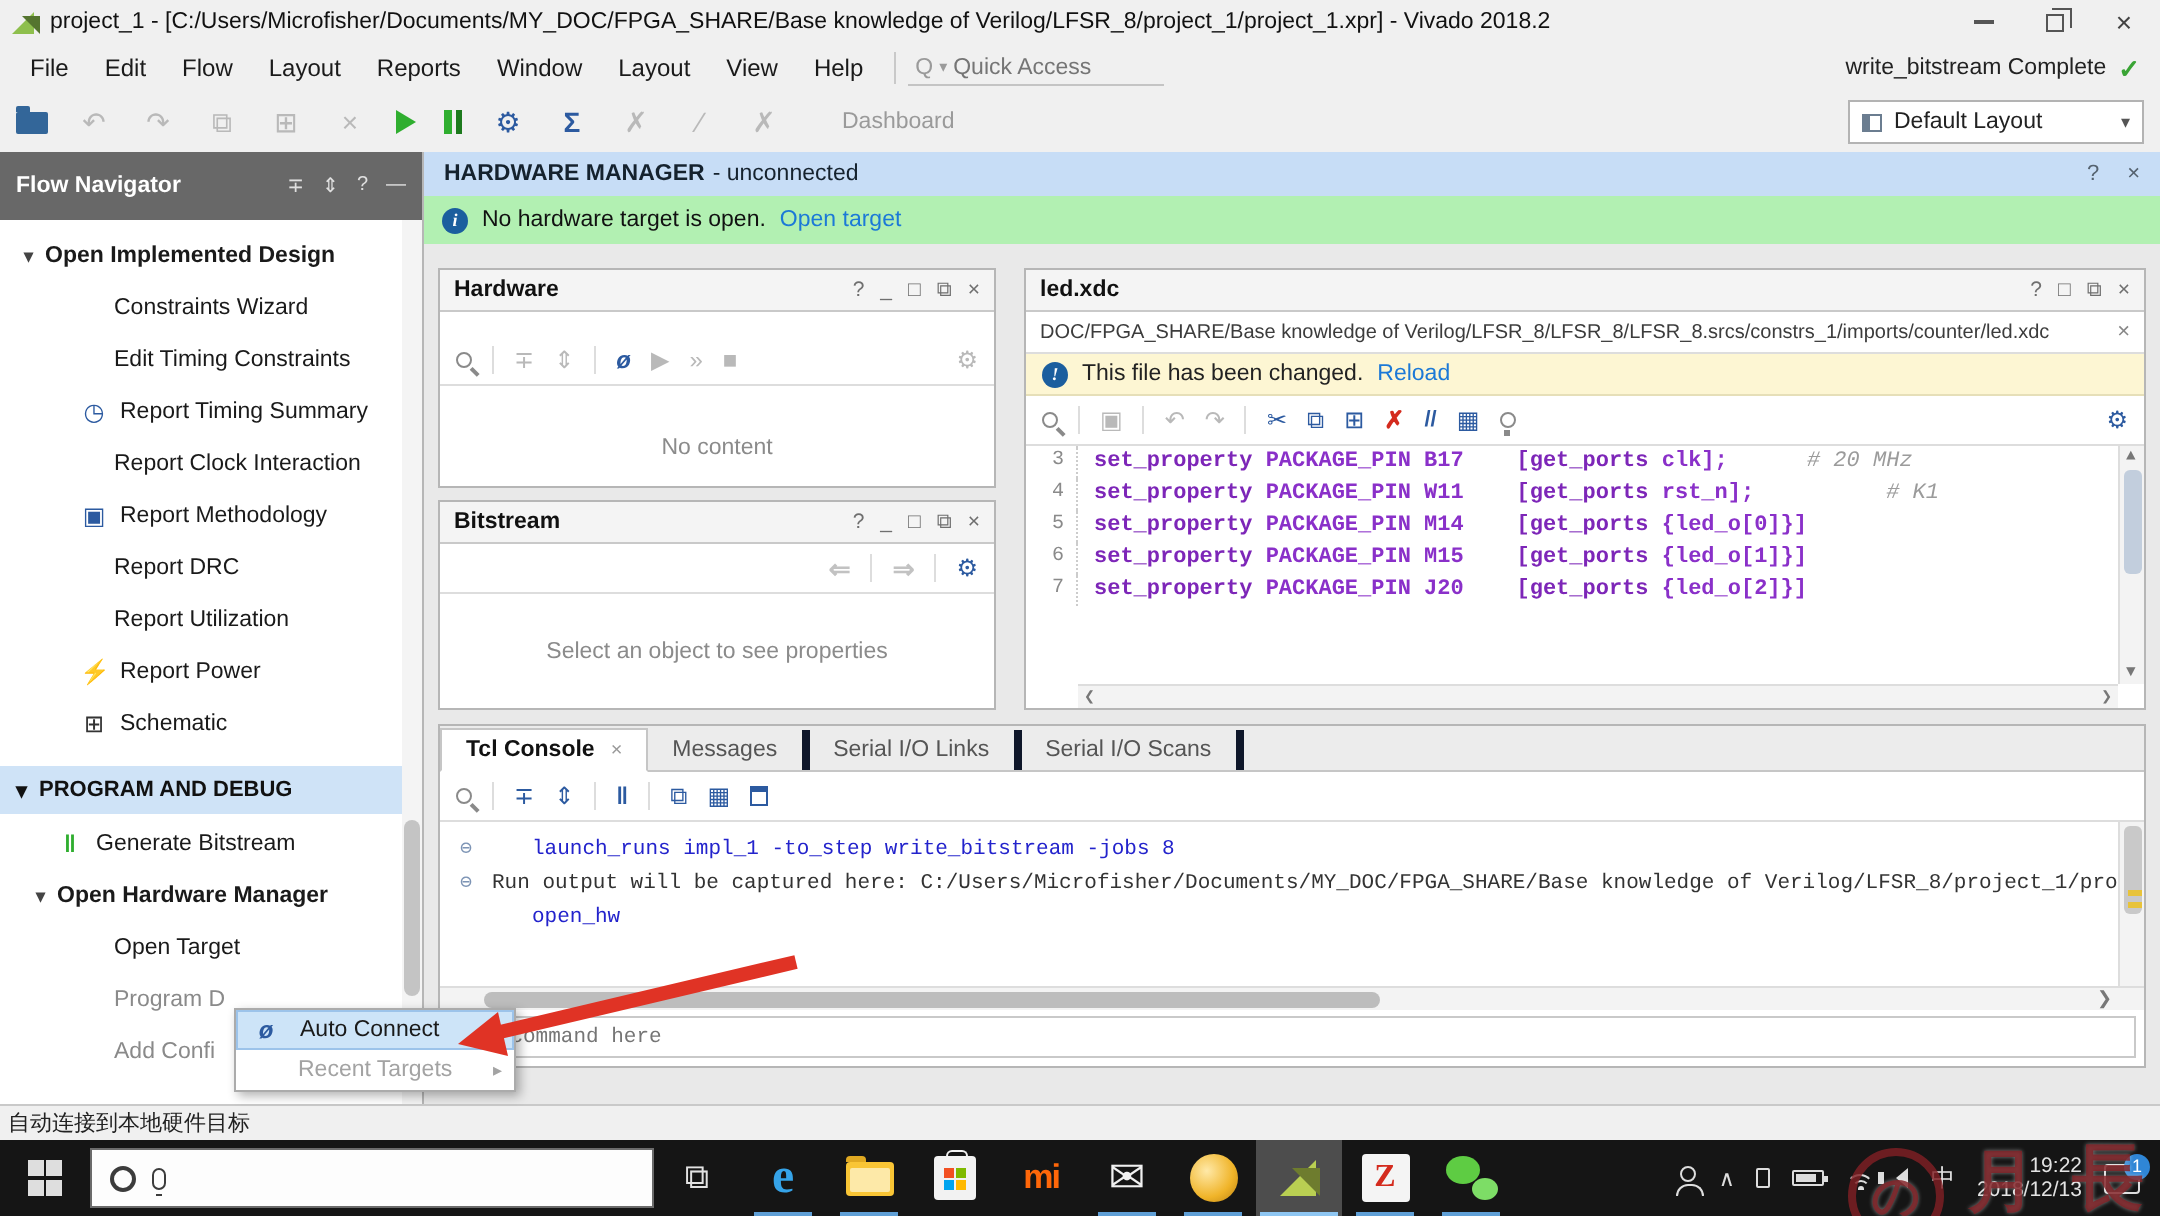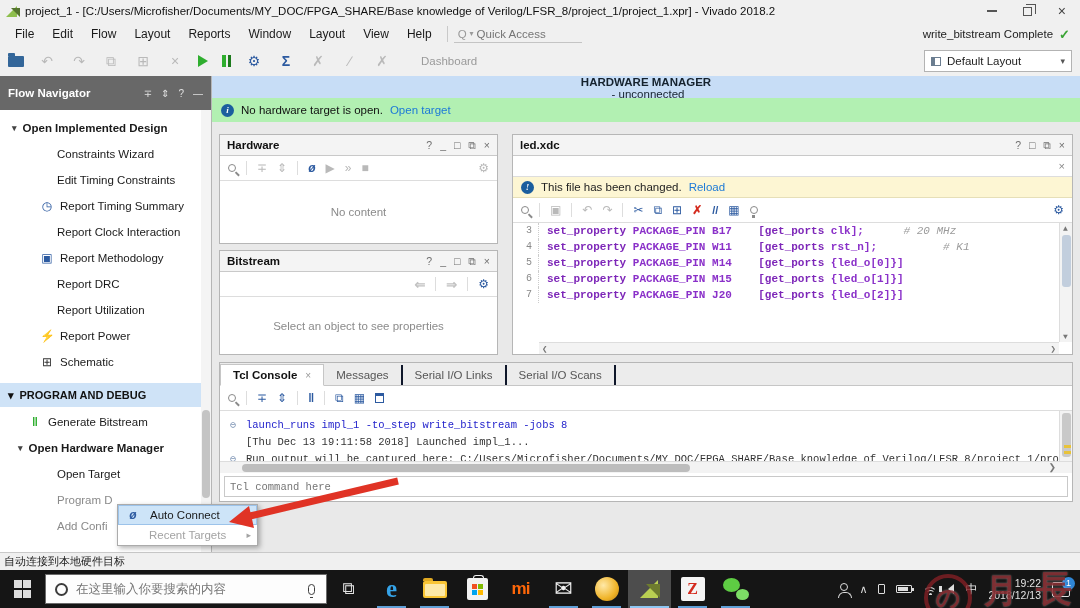--- a/index.html
+++ b/index.html
@@ -47,21 +47,21 @@
   .fn-item { height:26px; display:flex; align-items:center; gap:6px; }
   .fn-item.bold { font-weight:bold; }
   .fn-item .chev { font-size:9px; color:#444; }
   .pl18 { padding-left:18px; } .pl28 { padding-left:28px; } .pl40 { padding-left:40px; } .pl57 { padding-left:57px; } .pl12 { padding-left:12px; }
   .fn-icon { width:14px; text-align:center; font-size:12px; color:#2c5aa0; }
   .fn-section { background:#cfe3f7; height:24px; font-weight:bold; font-size:11px; display:flex; align-items:center; gap:6px; padding-left:8px; margin:8px 0 2px 0; color:#111; }
   .fn-scroll { position:absolute; right:0; top:0; width:10px; height:100%; background:#f4f4f4; }
   .fn-thumb { position:absolute; right:1px; width:8px; border-radius:4px; background:#c4c4c4; }
 
   .workspace { flex:1; display:flex; flex-direction:column; background:#e9e9e9; }
-  .hw-banner { height:22px; background:#c7ddf6; display:flex; align-items:center; padding:0 10px; font-size:11.5px; color:#15222e;flex-direction:column; }
+  .hw-banner { height:22px; background:#c7ddf6; display:flex; align-items:center; padding:0 10px; font-size:11.5px; color:#15222e; }
   .hw-banner b { font-weight:bold; } .hw-banner span { margin-left:4px; }
   .hw-banner .ics { margin-left:auto; color:#55626f; display:flex; gap:10px; font-size:11px; }
   .info-bar { height:24px; background:#b2f0b2; display:flex; align-items:center; gap:7px; padding:0 9px; font-size:11.5px; color:#111; }
   .info-dot { width:13px; height:13px; background:#1b5e9e; color:#fff; border-radius:50%; font-size:9px; font-weight:bold; display:flex; align-items:center; justify-content:center; font-family:"Liberation Serif",serif; font-style:italic; }
   a.lnk { color:#1c79d7; text-decoration:none; }
 
   .panels { position:relative; flex:1; }
   .panel { position:absolute; background:#fff; border:1px solid #b6b6b6; display:flex; flex-direction:column; }
   .p-header { height:21px; background:#f4f4f4; border-bottom:1px solid #c9c9c9; display:flex; align-items:center; padding:0 7px; font-size:11.5px; font-weight:bold; color:#111; }
   .p-ctrls { margin-left:auto; display:flex; gap:8px; color:#6f6f6f; font-weight:normal; font-size:10.5px; }
@@ -85,27 +85,27 @@
   .code-num { width:26px; text-align:right; padding-right:6px; color:#8a8a8a; border-right:1px dotted #ccc; margin-right:8px; font-size:10px; }
   .kw { color:#7d26b8; font-weight:bold; } .arg { color:#8a30c9; font-weight:bold; } .cmt { color:#9b9b9b; font-style:italic; }
   .vsb { position:absolute; right:0; top:0; bottom:12px; width:13px; background:#f3f3f3; border-left:1px solid #ddd; font-size:8px; color:#777; text-align:center; }
   .vsb .up { position:absolute; top:1px; left:3px; } .vsb .dn { position:absolute; bottom:1px; left:3px; }
   .vsb .thumb { position:absolute; top:12px; left:2px; width:9px; height:52px; background:#c2cedd; border-radius:3px; }
   .hsb { position:absolute; left:26px; right:13px; bottom:0; height:12px; background:#f3f3f3; border-top:1px solid #ddd; font-size:9px; color:#777; }
   .hsb .lt { position:absolute; left:3px; top:1px; } .hsb .rt { position:absolute; right:3px; top:1px; }
 
   
   .tabs { height:23px; background:#ececec; display:flex; align-items:flex-end; border-bottom:1px solid #c6c6c6; font-size:11.5px; }
-  .tab { padding:4px 12px; color:#555; border-right:2px solid #0f172a; }
+  .tab { padding:4px 12px; color:#555; border-right:4px solid #0f172a; }
   .tab.active { background:#fff; font-weight:bold; color:#111; border:1px solid #c6c6c6; border-bottom:1px solid #fff; margin-bottom:-1px; display:flex; gap:8px; align-items:center; }
   .tab.active .x { color:#999; font-weight:normal; font-size:10px; }
   .console-out { flex:1; position:relative; background:#fff; font-family:"Liberation Mono",monospace; font-size:10.5px; overflow:hidden; padding:6px 0 0 0; }
   .con-line { display:flex; height:17px; line-height:17px; white-space:pre; }
   .con-gut { width:26px; text-align:center; color:#7d94b5; font-size:10px; flex:none; }
-  .con-cmd { color:#2323cc; } .con-out2 { color:#333; }
+  .con-cmd { color:#2323cc;margin-left:20px; } .con-out2 { color:#333; }
   .con-vsb { position:absolute; right:0; top:0; bottom:0; width:13px; background:#f3f3f3; border-left:1px solid #ddd; }
   .con-vsb .thumb { position:absolute; top:2px; left:2px; width:9px; height:44px; background:#c9c9c9; border-radius:3px; }
   .con-vsb .mark { position:absolute; right:1px; width:7px; height:3px; background:#e8c33a; }
   .con-hsb { height:12px; background:#f3f3f3; border-top:1px solid #ddd; position:relative; font-size:9px; color:#777; }
   .con-hsb .thumb { position:absolute; left:22px; top:2px; width:448px; height:8px; background:#bdbdbd; border-radius:4px; }
   .con-hsb .rt { position:absolute; right:16px; top:0; }
   .tcl-input { height:21px; border:1px solid #c9c9c9; margin:3px 4px 4px 4px; background:#fff; display:flex; align-items:center; }
   .tcl-input input { border:none; outline:none; width:100%; font-family:"Liberation Mono",monospace; font-size:10.5px; color:#555; padding:0 5px; background:transparent; }
 
   
@@ -331,21 +331,21 @@
         </span>
       </div>
       <div class="info-bar">
         <span class="info-dot">i</span>
         <span>No hardware target is open.</span>
         <a class="lnk" href="#">Open target</a>
       </div>
 
       <div class="panels">
 
-        <div class="panel" style="left:7px;top:12px;width:279px;height:110px;">
+        <div class="panel" style="left:7px;top:12px;width:279px;height:110px;gap:12px;">
           <div class="p-header">
             <span>Hardware</span>
             <span class="p-ctrls">
               <span>?</span>
               <span>_</span>
               <span>□</span>
               <span>⧉</span>
               <span>×</span>
             </span>
           </div>
@@ -391,20 +391,21 @@
           <div class="p-header">
             <span>led.xdc</span>
             <span class="p-ctrls">
               <span>?</span>
               <span>□</span>
               <span>⧉</span>
               <span>×</span>
             </span>
           </div>
           <div class="path-bar">
+            <span>DOC/FPGA_SHARE/Base knowledge of Verilog/LFSR_8/LFSR_8/LFSR_8.srcs/constrs_1/imports/counter/led.xdc</span>
             <span class="x">×</span>
           </div>
           <div class="warn-bar">
             <span class="info-dot" style="background:#1b5e9e;">!</span>
             <span>This file has been changed.</span>
             <a class="lnk" href="#">Reload</a>
           </div>
           <div class="p-toolbar">
             <span class="i-search"></span>
             <span class="tb-sep"></span>
@@ -444,21 +445,21 @@
                 <div class="thumb"></div>
                 <span class="dn">▼</span>
             </div>
             <div class="hsb">
               <span class="lt">❮</span>
                 <span class="rt">❯</span>
             </div>
           </div>
         </div>
 
-        <div class="panel" style="left:7px;top:240px;width:854px;height:140px;justify-content:space-between;">
+        <div class="panel" style="left:7px;top:240px;width:854px;height:172px;justify-content:space-between;">
           <div class="tabs">
             <span class="tab active">
               <span>Tcl Console</span>
               <span class="x">×</span>
             </span>
             <span class="tab">Messages</span>
             <span class="tab">Serial I/O Links</span>
             <span class="tab">Serial I/O Scans</span>
           </div>
           <div class="p-toolbar">
@@ -468,21 +469,20 @@
             <span class="blue">⇕</span>
             <span class="tb-sep"></span>
             <span class="blue" style="font-weight:bold;">‖</span>
             <span class="tb-sep"></span>
             <span class="blue">⧉</span>
             <span class="blue">▦</span>
             <span class="i-trash"></span>
           </div>
           <div class="console-out">
             <div class="con-line"><span class="con-gut">⊖</span><span class="con-cmd">launch_runs impl_1 -to_step write_bitstream -jobs 8</span></div>
-            <div class="con-line"><span class="con-gut"></span><span class="con-out2">[Thu Dec 13 19:11:58 2018] Launched impl_1...</span></div>
             <div class="con-line"><span class="con-gut">⊖</span><span class="con-out2">Run output will be captured here: C:/Users/Microfisher/Documents/MY_DOC/FPGA_SHARE/Base knowledge of Verilog/LFSR_8/project_1/project_1.runs/impl_1/runme.log</span></div>
             <div class="con-line"><span class="con-gut"></span><span class="con-cmd">open_hw</span></div>
             <div class="con-vsb">
               <div class="thumb"></div>
               <div class="mark" style="top:34px;"></div>
               <div class="mark" style="top:40px;"></div>
             </div>
           </div>
           <div class="con-hsb">
             <div class="thumb"></div>
@@ -505,21 +505,20 @@
     <div class="tb-btn">
       <span class="win-logo">
           <i></i>
           <i></i>
           <i></i>
           <i></i>
         </span>
     </div>
     <div class="search-box">
       <span class="search-o"></span>
-      <input placeholder="在这里输入你要搜索的内容" style="">
       <span class="mic"></span>
     </div>
     <div class="app">
         <span class="tv-ic">⧉</span>
       </div>
     <div class="app running">
         <span class="edge-e">e</span>
       </div>
     <div class="app running">
         <span class="fx-folder"></span>

